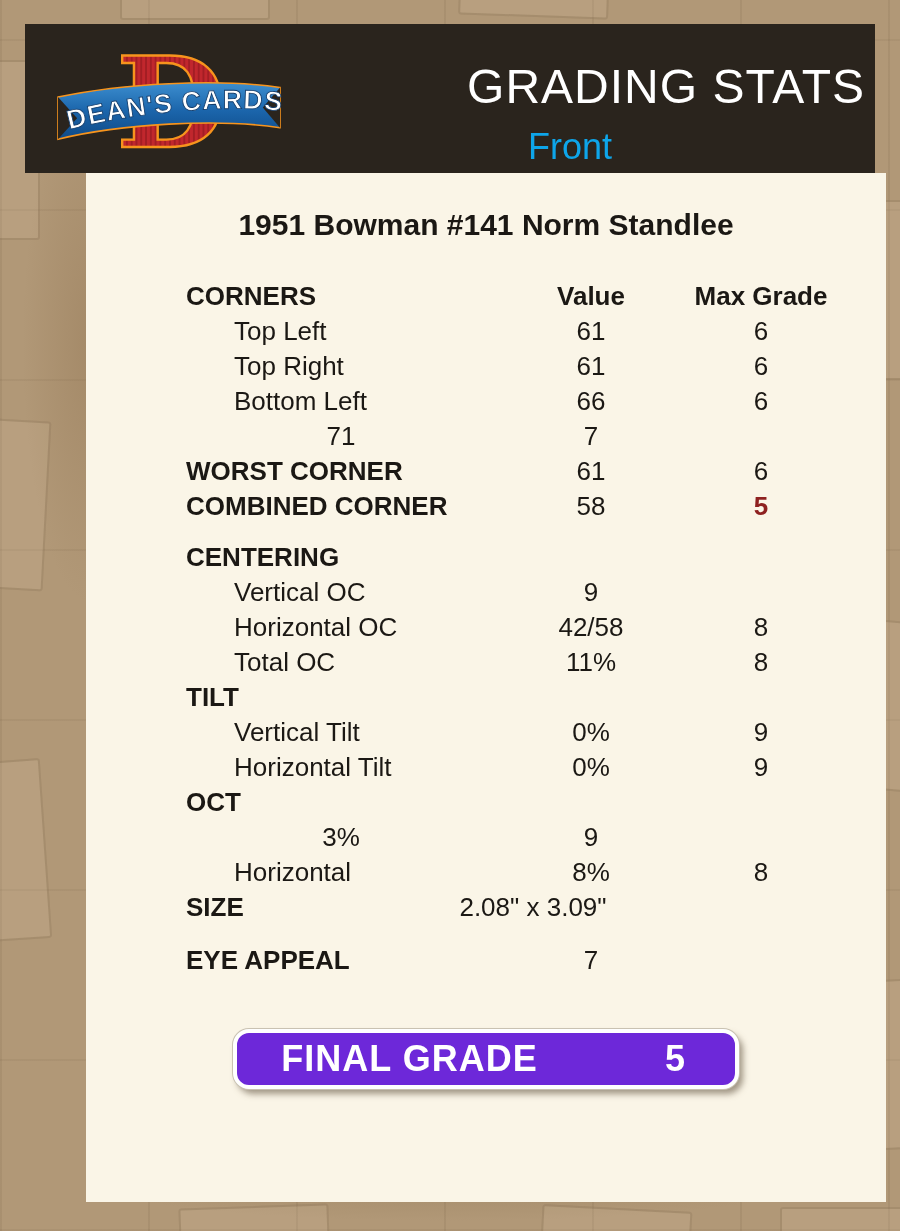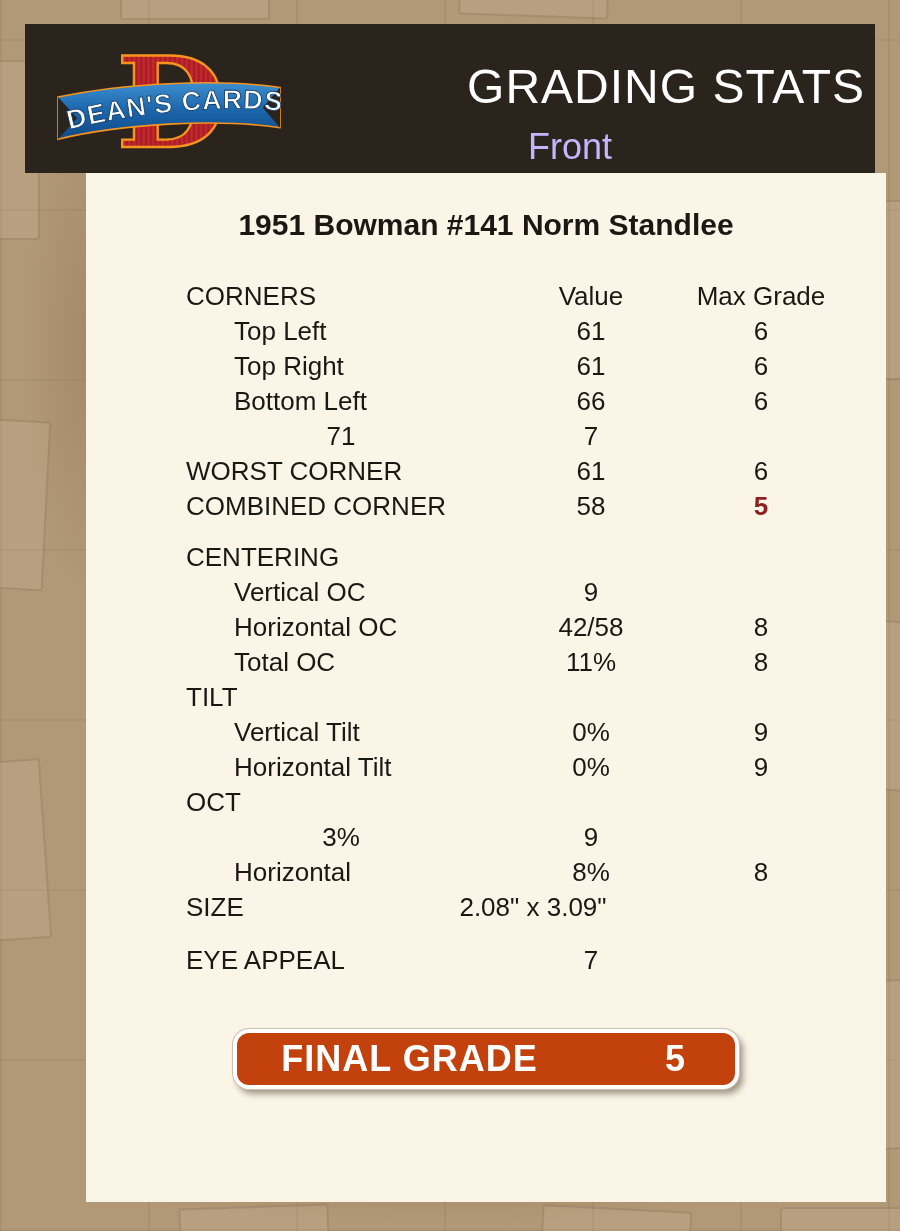--- a/index.html
+++ b/index.html
@@ -26,51 +26,51 @@
     position:absolute; left:25px; top:24px; width:850px; height:149px;
     background:#2a241d;
   }
   .header-text { position:absolute; left:250px; right:10px; top:0; bottom:0; }
   .header-title {
     position:absolute; left:0; right:0; top:34px; height:58px; line-height:58px;
     text-align:right; color:#ffffff; font-size:48px; letter-spacing:1px;
   }
   .header-subtitle {
     position:absolute; left:0; right:0; top:100px; height:46px; line-height:46px;
-    text-align:center; color:#c4b5fd; font-size:36px;
+    text-align:center; color:#0ea5e9; font-size:36px;
   }
   .logo-wrap { position:absolute; left:28px; top:8px; width:232px; height:134px; }
   
   .panel {
     position:absolute; left:50px; top:173px; width:800px; height:1029px;
     background:#faf5e7;
     margin-left:36px;
   }
   .card-title {
     margin-top:34px; height:36px; line-height:36px; text-align:center;
     font-size:30px; font-weight:bold;
   }
   .card-code {
     height:34px; line-height:34px; text-align:center; font-size:30px;
   }
   
   .stats { margin-top:36px; padding-left:100px; font-size:26px; }
   .row { display:grid; grid-template-columns:310px 190px 150px; height:35px; line-height:35px; }
   .cell-label { text-align:left; white-space:nowrap; }
   .cell-value, .cell-grade { text-align:center; }
-  .bold { font-weight:normal; }
+  .bold { font-weight:bold; }
   .sub .cell-label { padding-left:48px; }
   .gap16 { margin-top:16px; }
   .gap18 { margin-top:18px; }
   .grade-red { color:#8e2120; font-weight:bold; }
   .shift-left .cell-value { transform:translateX(-58px); }
   
   .final-grade {
     position:relative; margin:51px auto 0 auto; width:506px; height:60px;
-    background:#c2410c; border:4px solid #ffffff; border-radius:16px;
+    background:#6d28d9; border:4px solid #ffffff; border-radius:16px;
     box-shadow:0 0 0 1px #c9c2b2, 4px 5px 6px rgba(88,72,52,.55);
     cursor:default;
   }
   .final-grade-label {
     position:absolute; left:0; top:0; width:345px; height:52px; line-height:52px;
     text-align:center; color:#ffffff; font-size:36px; font-weight:bold; letter-spacing:1px;
   }
   .final-grade-value {
     position:absolute; right:50px; top:0; height:52px; line-height:52px;
     color:#ffffff; font-size:36px; font-weight:bold;

